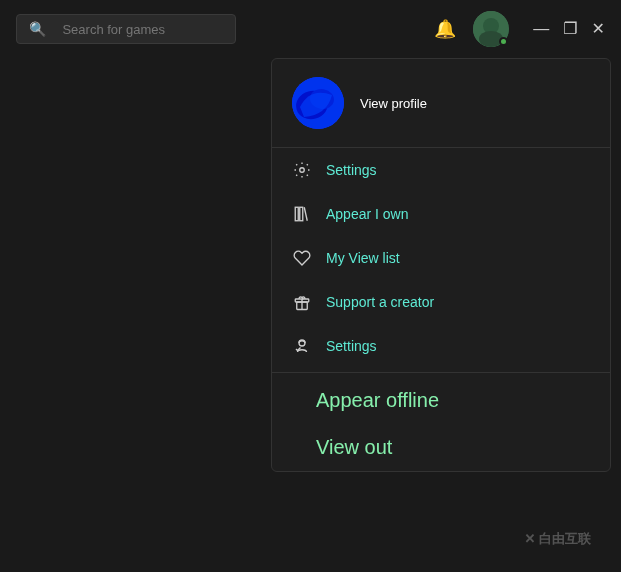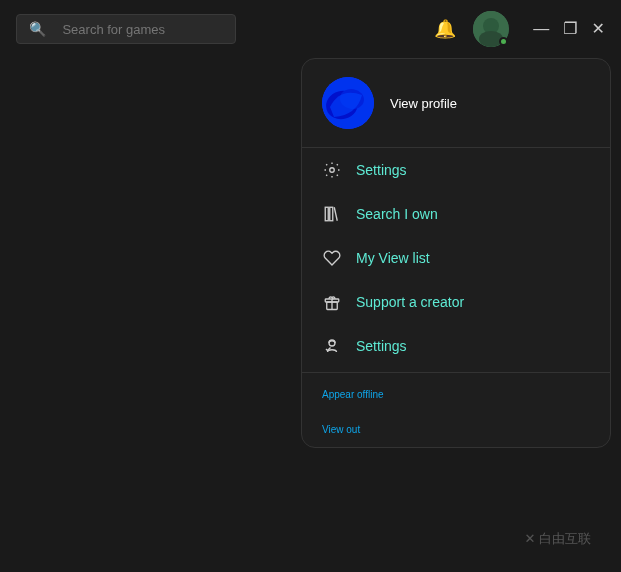--- a/index.html
+++ b/index.html
@@ -104,24 +104,24 @@
       font-size: 16px;
       cursor: pointer;
       line-height: 1;
     }
 
     
     .dropdown-menu {
       position: absolute;
       top: 58px;
       right: 10px;
-      width: 310px;
+      width: 340px;
       background-color: #1e1e1e;
       border: 1px solid #333;
-      border-radius: 14px;
+      border-radius: 6px;
       overflow: hidden;
       z-index: 10;
     }
 
     .profile-section {
       display: flex;
       align-items: center;
       padding: 18px 20px;
       gap: 16px;
       border-bottom: 1px solid #333;
@@ -182,32 +182,33 @@
     }
 
     .menu-item-simple {
       display: flex;
       align-items: center;
       padding: 12px 20px;
       cursor: pointer;
     }
 
     .menu-item-simple .menu-label {
-      font-size: 10px;
-      color: #0ea5e9;
+      font-size: 20px;
+      color: #86efac;
+      margin-left: 24px;
     }
 
     
     .watermark {
       position: absolute;
       bottom: 24px;
       right: 30px;
       color: rgba(255,255,255,0.25);
       font-size: 13px;
-      font-weight: normal;
+      font-weight: bold;
       pointer-events: none;
     }
   </style>
 </head>
 <body>
 
 <div class="top-bar">
   <div class="search-box">
     <span class="search-icon-wrap">🔍</span>
     <input class="search-input" type="text" placeholder="Search for games" style="">
@@ -259,21 +260,21 @@
   </div>
 
   <div class="menu-item">
     <div class="menu-icon">
       <svg viewBox="0 0 24 24">
         <rect x="3" y="3" width="4" height="18"></rect>
         <rect x="9" y="3" width="4" height="18"></rect>
         <path d="M15 3l4 18"></path>
       </svg>
     </div>
-    <span class="menu-label">Search I own</span>
+    <span class="menu-label">Appear I own</span>
   </div>
 
   <div class="menu-item">
     <div class="menu-icon">
       <svg viewBox="0 0 24 24">
         <path d="M20.84 4.61a5.5 5.5 0 0 0-7.78 0L12 5.67l-1.06-1.06a5.5 5.5 0 0 0-7.78 7.78l1.06 1.06L12 21.23l7.78-7.78 1.06-1.06a5.5 5.5 0 0 0 0-7.78z"></path>
       </svg>
     </div>
     <span class="menu-label">My View list</span>
   </div>

